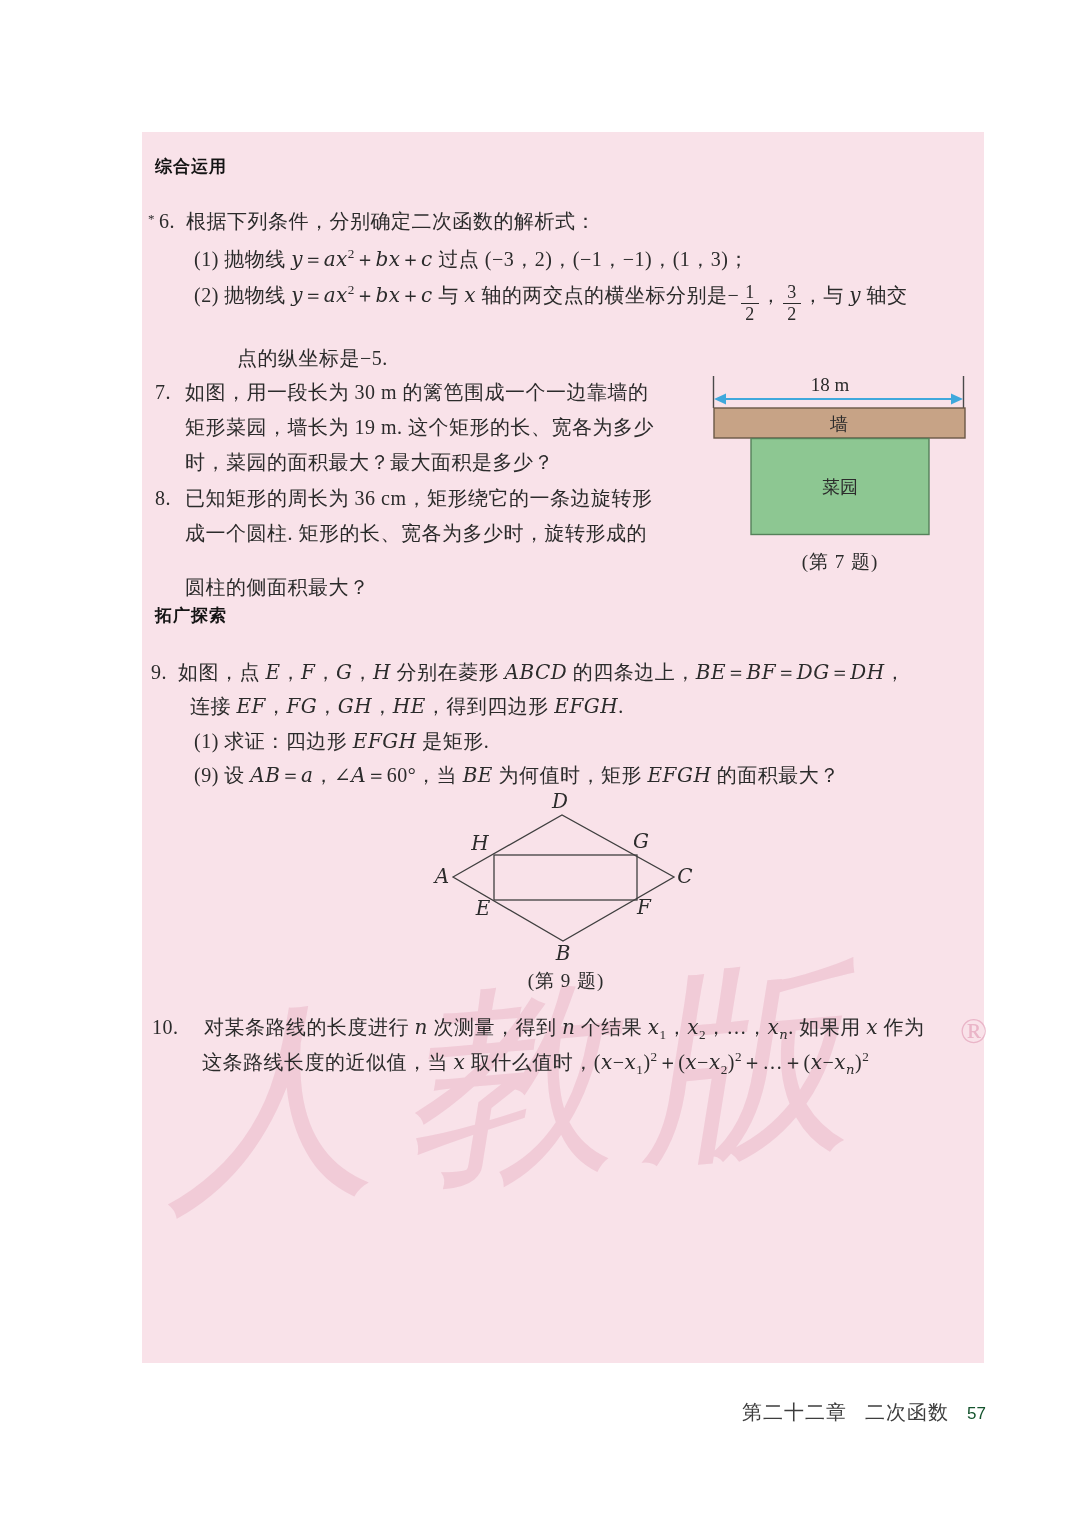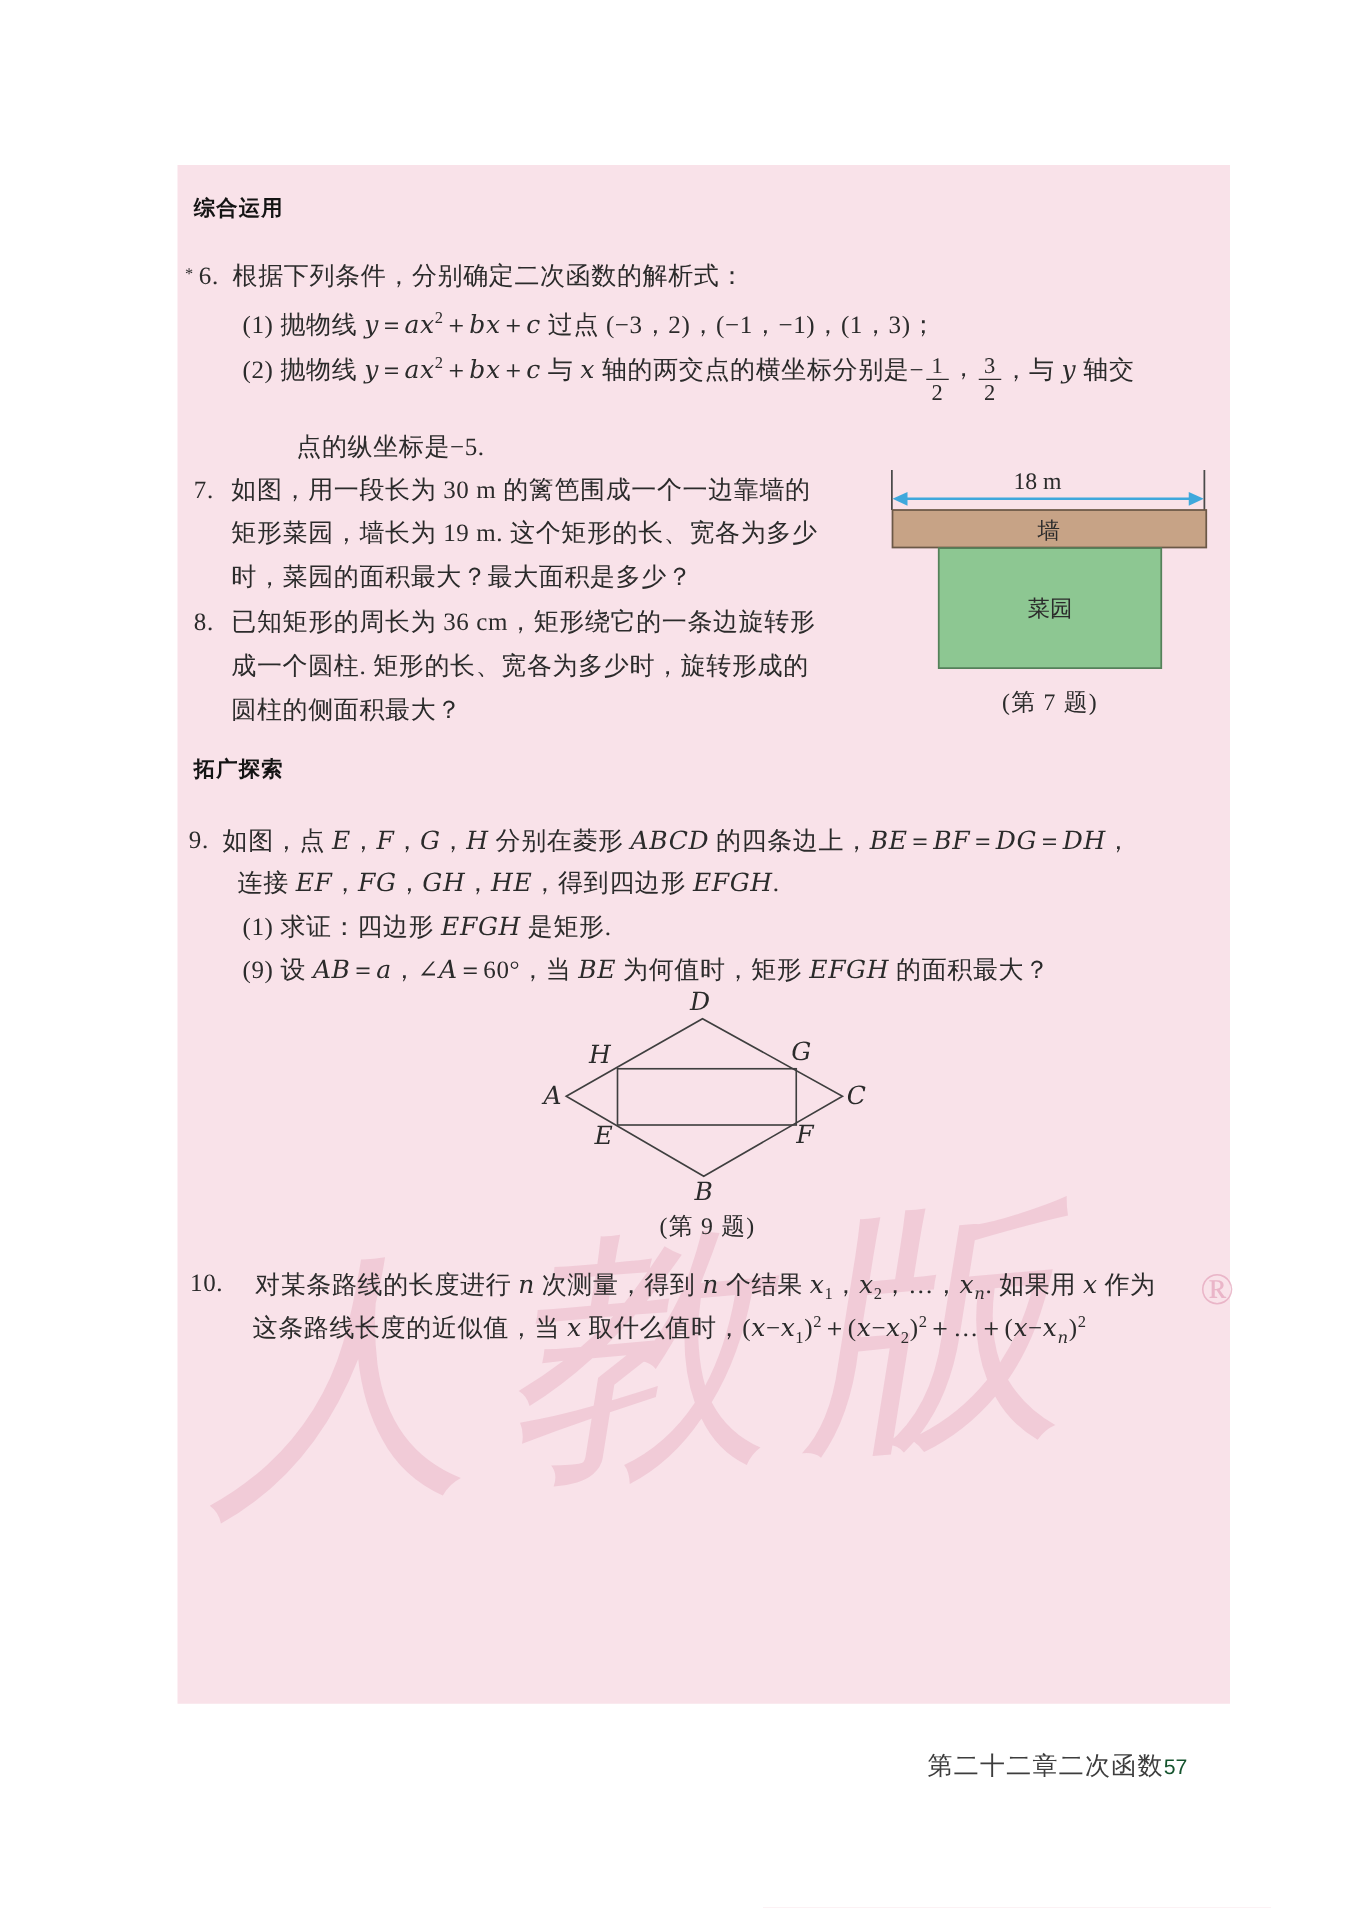--- a/index.html
+++ b/index.html
@@ -40,21 +40,21 @@
     font-size:212px;font-style:italic;letter-spacing:26px;
     color:rgba(233,180,198,0.50);transform:rotate(-5deg);
     pointer-events:none;user-select:none;white-space:nowrap;
   }
   .wm-r{
     position:absolute;left:818px;top:878px;font-size:36px;
     color:rgba(228,165,188,0.75);pointer-events:none;
   }
   .footer{
     position:absolute;left:742px;top:1399px;display:flex;align-items:baseline;
-    gap:0;font-size:20px;color:#3d3d3d;letter-spacing:1px;justify-content:flex-end;
+    gap:18px;font-size:20px;color:#3d3d3d;letter-spacing:1px;justify-content:flex-end;
   }
   .footer .pagenum{
     font-family:"Liberation Sans","DejaVu Sans",sans-serif;
     font-size:17px;color:#14532d;letter-spacing:0;
   }
   svg text{
     font-family:"Liberation Serif","DejaVu Serif",serif;fill:#2b2b2b;
   }
   svg .vlabel{
     font-style:italic;font-size:20px;
@@ -91,21 +91,21 @@
   <div class="t" style="left:95px;top:213px">点的纵坐标是−5.</div>
 
   <div class="t" style="left:13px;top:247px">7.</div>
   <div class="t" style="left:43px;top:247px">如图，用一段长为 30 m 的篱笆围成一个一边靠墙的</div>
   <div class="t" style="left:43px;top:282px">矩形菜园，墙长为 19 m. 这个矩形的长、宽各为多少</div>
   <div class="t" style="left:43px;top:317px">时，菜园的面积最大？最大面积是多少？</div>
 
   <div class="t" style="left:13px;top:353px">8.</div>
   <div class="t" style="left:43px;top:353px">已知矩形的周长为 36 cm，矩形绕它的一条边旋转形</div>
   <div class="t" style="left:43px;top:388px">成一个圆柱. 矩形的长、宽各为多少时，旋转形成的</div>
-  <div class="t" style="left:43px;top:423px">圆柱的侧面积最大？</div>
+  <div class="t" style="left:43px;top:442px">圆柱的侧面积最大？</div>
 
   <svg style="position:absolute;left:560px;top:240px" width="280" height="205" viewBox="0 0 280 205">
     <line x1="11.5" y1="4" x2="11.5" y2="36" stroke="#4a4a4a" stroke-width="1.4"></line>
     <line x1="261.5" y1="4" x2="261.5" y2="36" stroke="#4a4a4a" stroke-width="1.4"></line>
     <line x1="20" y1="27" x2="253" y2="27" stroke="#3fa8dc" stroke-width="2"></line>
     <polygon points="12,27 24,21.5 24,32.5" fill="#3fa8dc"></polygon>
     <polygon points="261,27 249,21.5 249,32.5" fill="#3fa8dc"></polygon>
     <text x="128" y="19" text-anchor="middle" font-size="19">18 m</text>
     <rect x="12" y="36" width="251" height="30" fill="#c7a386" stroke="#6b5847" stroke-width="1.4"></rect>
     <text x="137" y="58" text-anchor="middle" font-size="18">墙</text>

